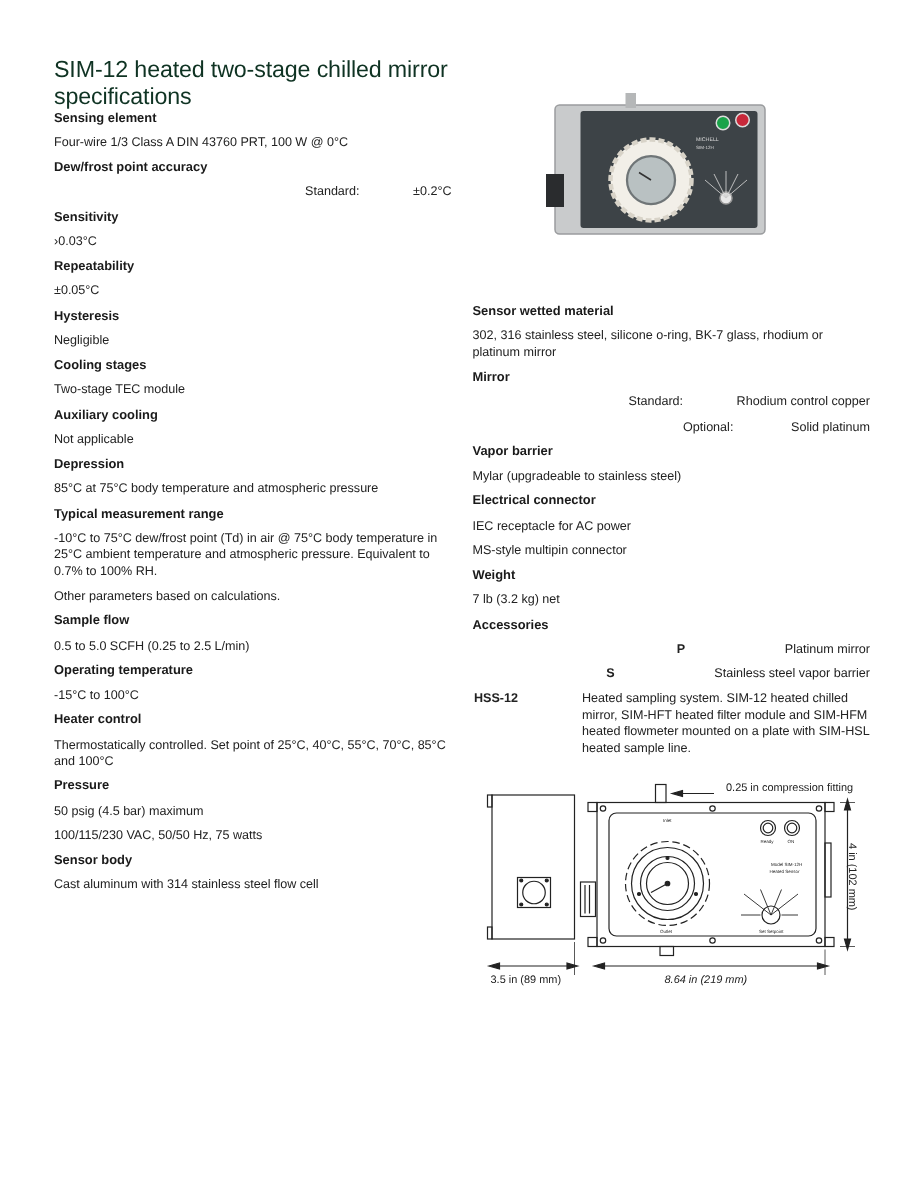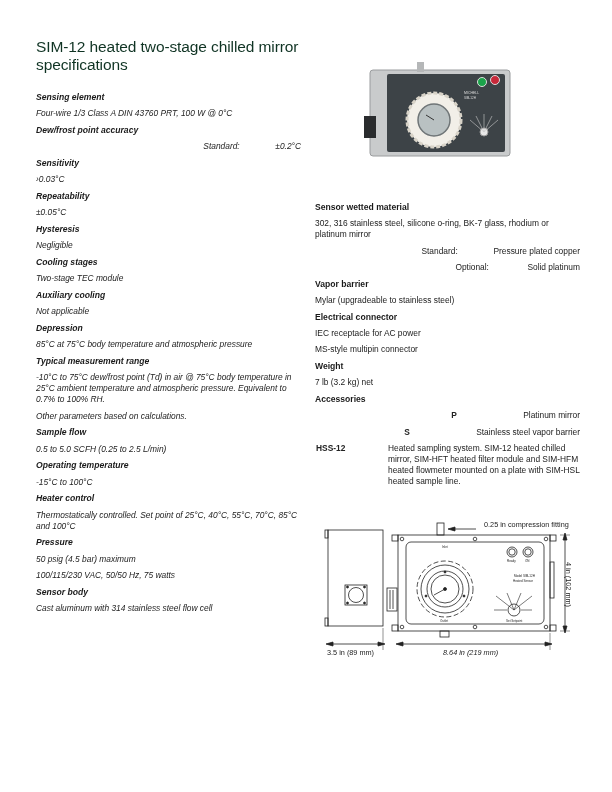--- a/index.html
+++ b/index.html
@@ -1,20 +1,20 @@
 <!DOCTYPE html>
 <html><head>
 <meta charset="utf-8">
 <style>
   * { margin:0; padding:0; box-sizing:border-box; }
   html, body { width:612px; height:792px; background:#ffffff; overflow:hidden; }
   body { position:relative; font-family:"Liberation Sans", "DejaVu Sans", sans-serif; color:#1e1e1e; }
   .title { position:absolute; left:36px; top:38px; width:270px; font-size:15.5px; line-height:18px; font-weight:normal; color:#0f3323; letter-spacing:-0.1px; }
   .col { position:absolute; font-size:8.4px; line-height:11px; color:#222; }
-  .col-left { left:36px; top:92px; width:265px;font-style:italic; }
+  .col-left { left:36px; top:73px; width:265px; }
   .col-right { left:315px; top:202px; width:265px; }
   .h { font-weight:bold; font-size:8.6px; color:#1a1a1a; margin-top:5.7px; margin-bottom:5.3px; }
   .p { margin-bottom:5.4px; }
   .row { display:flex; margin-bottom:5.4px;justify-content:flex-end; }
   .row .k { width:72px; flex-shrink:0; }
   .row .k.bold { font-weight:bold; }
   .photo { position:absolute; left:362px; top:58px; width:150px; height:118px; }
   .drawing { position:absolute; left:318px; top:516px; width:270px; height:145px; }
   .dim { position:absolute; font-size:7.3px; color:#222; white-space:nowrap; }
 </style>
@@ -92,23 +92,24 @@
   <div class="p">100/115/230 VAC, 50/50 Hz, 75 watts</div>
 
   <div class="h">Sensor body</div>
   <div class="p">Cast aluminum with 314 stainless steel flow cell</div>
 </div>
 
 <div class="col col-right">
   <div class="h" style="margin-top:0">Sensor wetted material</div>
   <div class="p">302, 316 stainless steel, silicone o-ring, BK-7 glass, rhodium or platinum mirror</div>
 
+  <div class="h">Mirror</div>
   <div class="row">
     <span class="k">Standard:</span>
-    <span>Pressure plated copper</span>
+    <span>Rhodium control copper</span>
   </div>
   <div class="row">
     <span class="k">Optional:</span>
     <span>Solid platinum</span>
   </div>
 
   <div class="h">Vapor barrier</div>
   <div class="p">Mylar (upgradeable to stainless steel)</div>
 
   <div class="h">Electrical connector</div>

